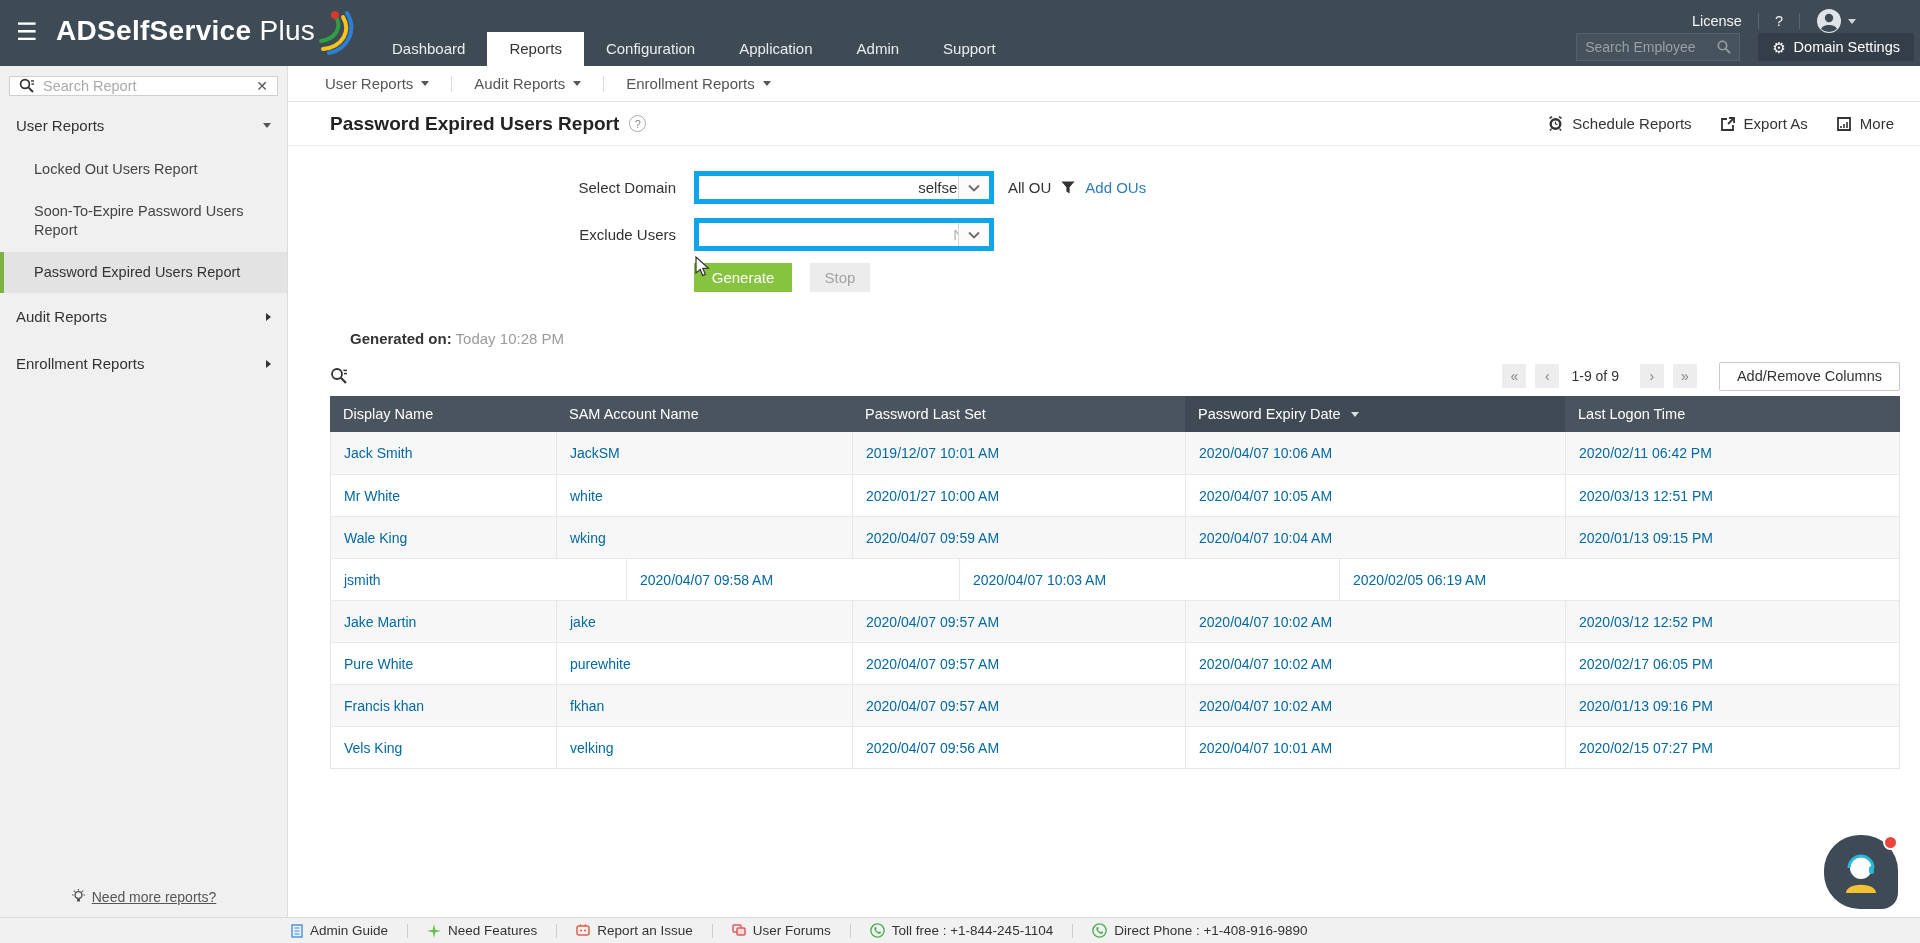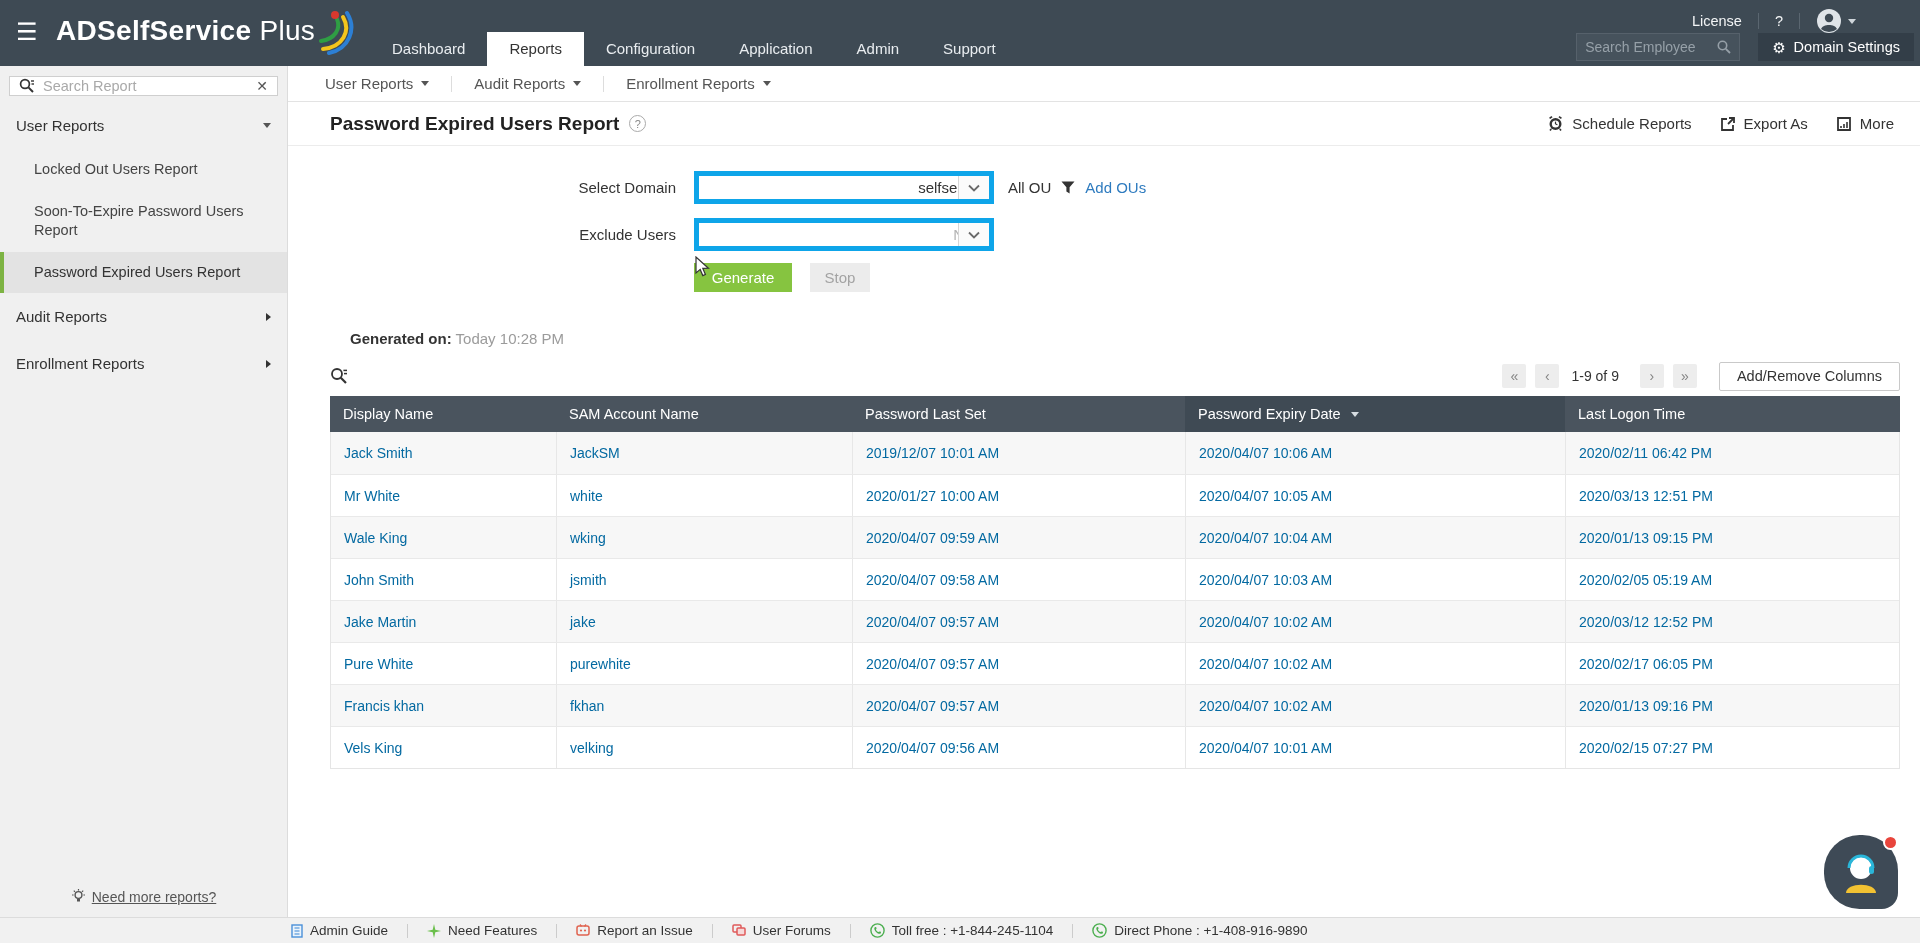--- a/index.html
+++ b/index.html
@@ -345,25 +345,24 @@
           <span class="td c5">2020/03/13 12:51 PM</span>
       </div>
       <div class="tr">
         <span class="td c1">Wale King</span>
           <span class="td c2">wking</span>
           <span class="td c3">2020/04/07 09:59 AM</span>
           <span class="td c4">2020/04/07 10:04 AM</span>
           <span class="td c5">2020/01/13 09:15 PM</span>
       </div>
       <div class="tr">
-        <span class="td c1">John Smith</span>
           <span class="td c2">jsmith</span>
           <span class="td c3">2020/04/07 09:58 AM</span>
           <span class="td c4">2020/04/07 10:03 AM</span>
-          <span class="td c5">2020/02/05 05:19 AM</span>
+          <span class="td c5">2020/02/05 06:19 AM</span>
       </div>
       <div class="tr">
         <span class="td c1">Jake Martin</span>
           <span class="td c2">jake</span>
           <span class="td c3">2020/04/07 09:57 AM</span>
           <span class="td c4">2020/04/07 10:02 AM</span>
           <span class="td c5">2020/03/12 12:52 PM</span>
       </div>
       <div class="tr">
         <span class="td c1">Pure White</span>

